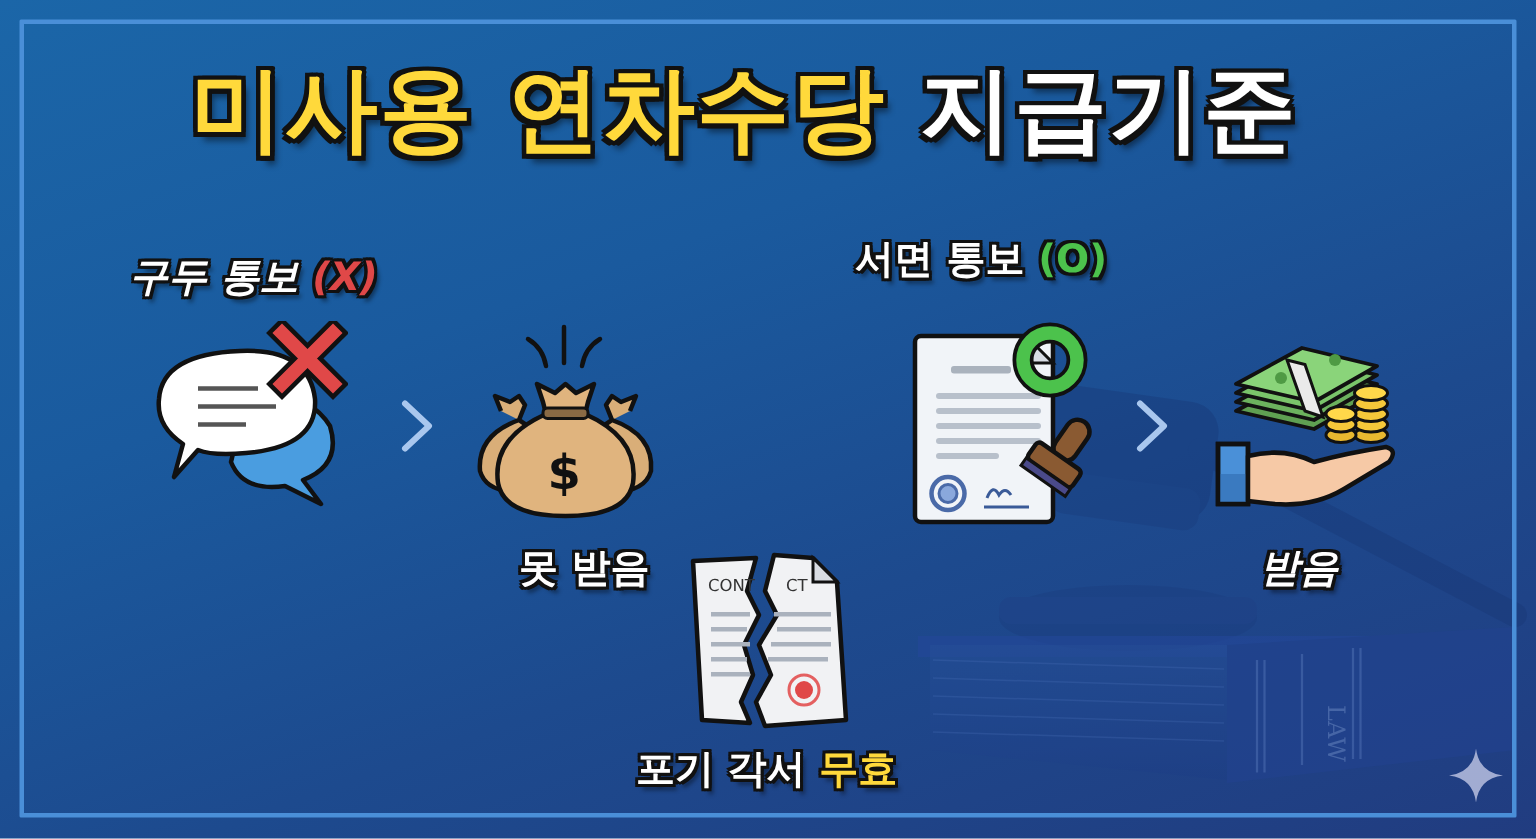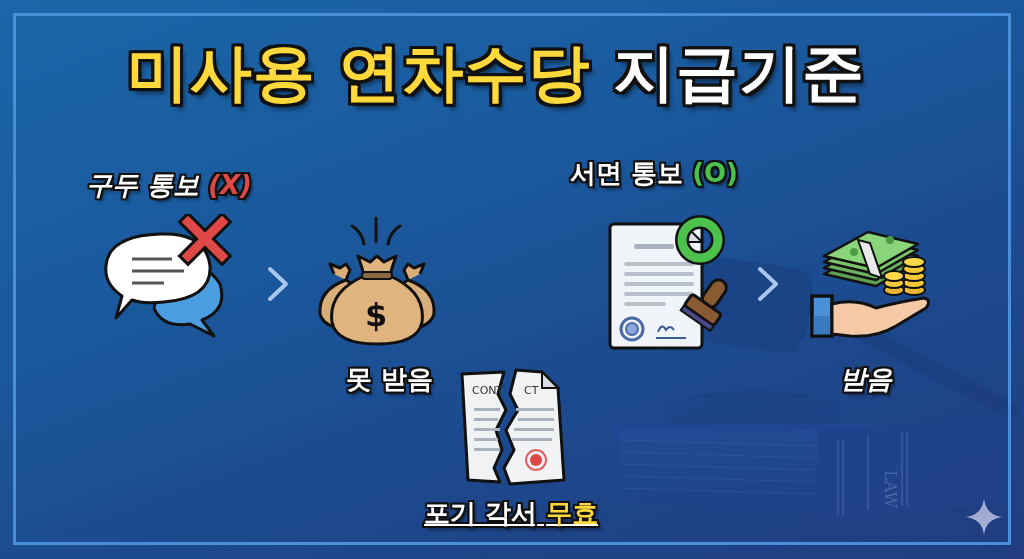--- a/index.html
+++ b/index.html
@@ -216,20 +216,20 @@
     <rect x="16" y="60" width="26" height="3"></rect>
       <rect x="56" y="60" width="40" height="3"></rect>
     <rect x="16" y="70" width="24" height="3"></rect>
       <rect x="54" y="70" width="40" height="3"></rect>
     <rect x="16" y="80" width="26" height="3"></rect>
   </g>
   <circle cx="78" cy="92" r="10" fill="none" stroke="#e46060" stroke-width="2"></circle>
   <circle cx="78" cy="92" r="6" fill="#e04848"></circle>
 </svg>
 
-<div class="label outlined" style="left:424px; top:500px;text-decoration:underline;">
+<div class="label outlined" style="left:424px; top:500px;">
   <span>포기 각서</span>
   <span class="yellow">무효</span>
 </div>
 
 <svg class="sparkle" viewBox="0 0 36 36">
   <path d="M18 0 Q20 16 36 18 Q20 20 18 36 Q16 20 0 18 Q16 16 18 0 Z" fill="#b8c0e0" fill-opacity="0.85"></path>
 </svg>
 
 </body></html>

